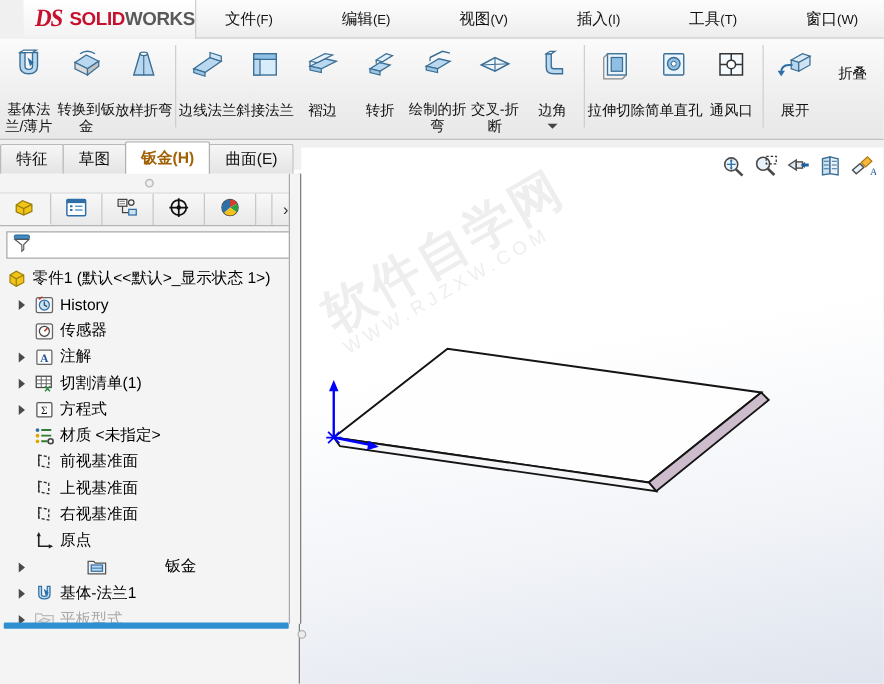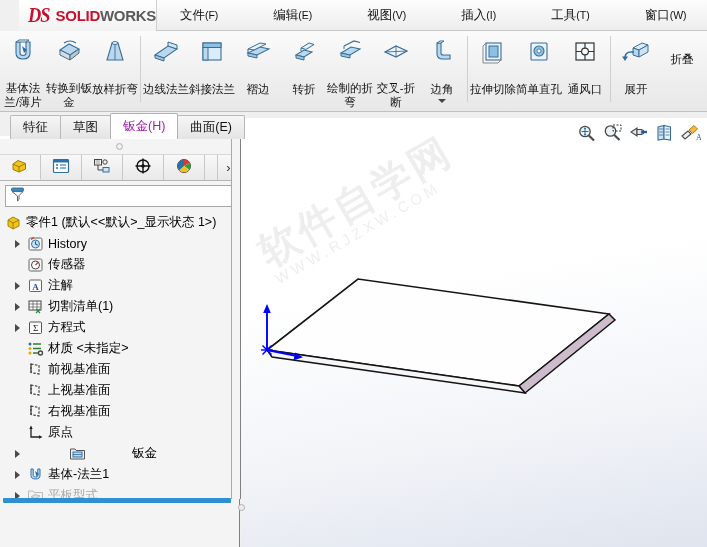--- a/index.html
+++ b/index.html
@@ -72,32 +72,32 @@
     margin-top: 18px; width: 46px; word-break: break-all;
   }
   .rb-sep { width: 1px; height: 66px; background: #cfcfcf; margin: 5px 2px 0 2px; }
   .rb-caret {
     width: 0; height: 0; border-left: 4px solid transparent; border-right: 4px solid transparent;
     border-top: 4px solid #444; margin-top: 2px;
   }
 
   
   .cmdtabs {
-    position: absolute; left: 10px; top: 112px; width: 244px; height: 27px;
+    position: absolute; left: 0; top: 112px; width: 244px; height: 27px;
     display: flex; align-items: flex-end; z-index: 5;
   }
   .ctab {
     height: 24px; padding: 0 12px; display: flex; align-items: center;
     font-size: 12.5px; color: #111;
     background: linear-gradient(#f6f6f6, #e4e4e4);
     border: 1px solid #b9b9b9; border-bottom: none;
     margin-right: -1px; border-radius: 2px 2px 0 0;
   }
   .ctab.active {
-    background: #ffffff; height: 26px; color: #a21caf; font-weight: normal;
+    background: #ffffff; height: 26px; color: #a16207; font-weight: bold;
     border-color: #b0b0b0; z-index: 2;
   }
   .ctabs-fill {
     position: absolute; left: 0; top: 136px; width: 707px; height: 3px; background: #ffffff;
   }
 
   
   .leftpanel {
     position: absolute; left: 0; top: 139px; width: 240px; height: 408px;
     background: #f4f4f4; border-right: 1px solid #808080;

